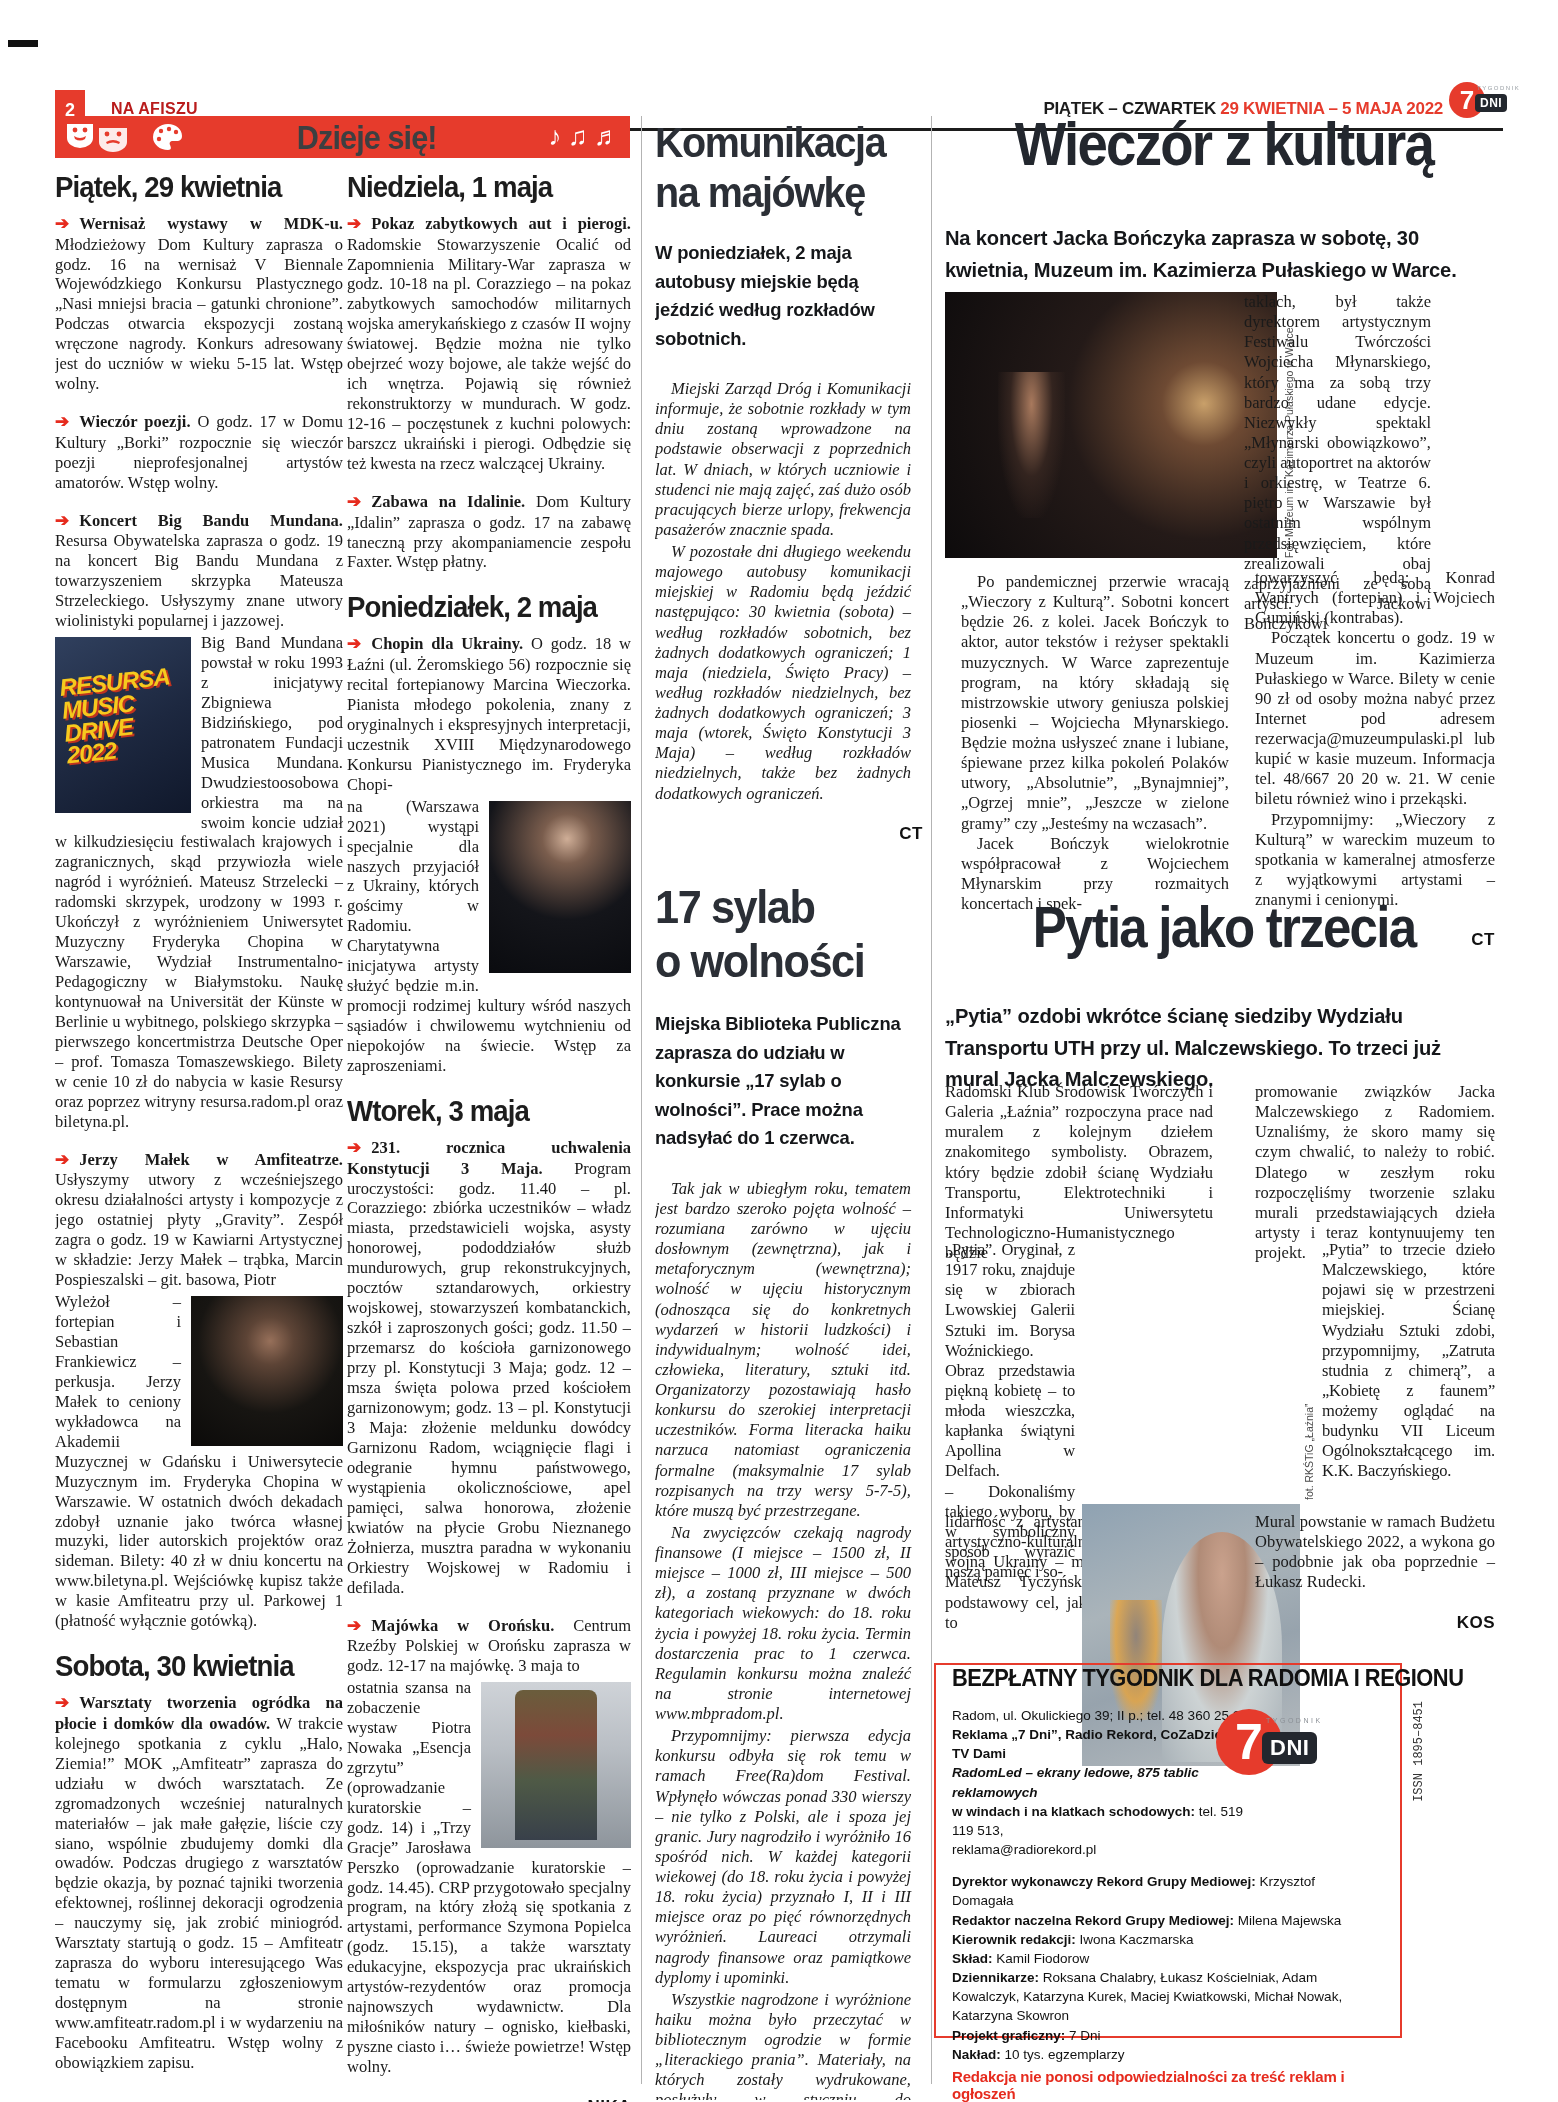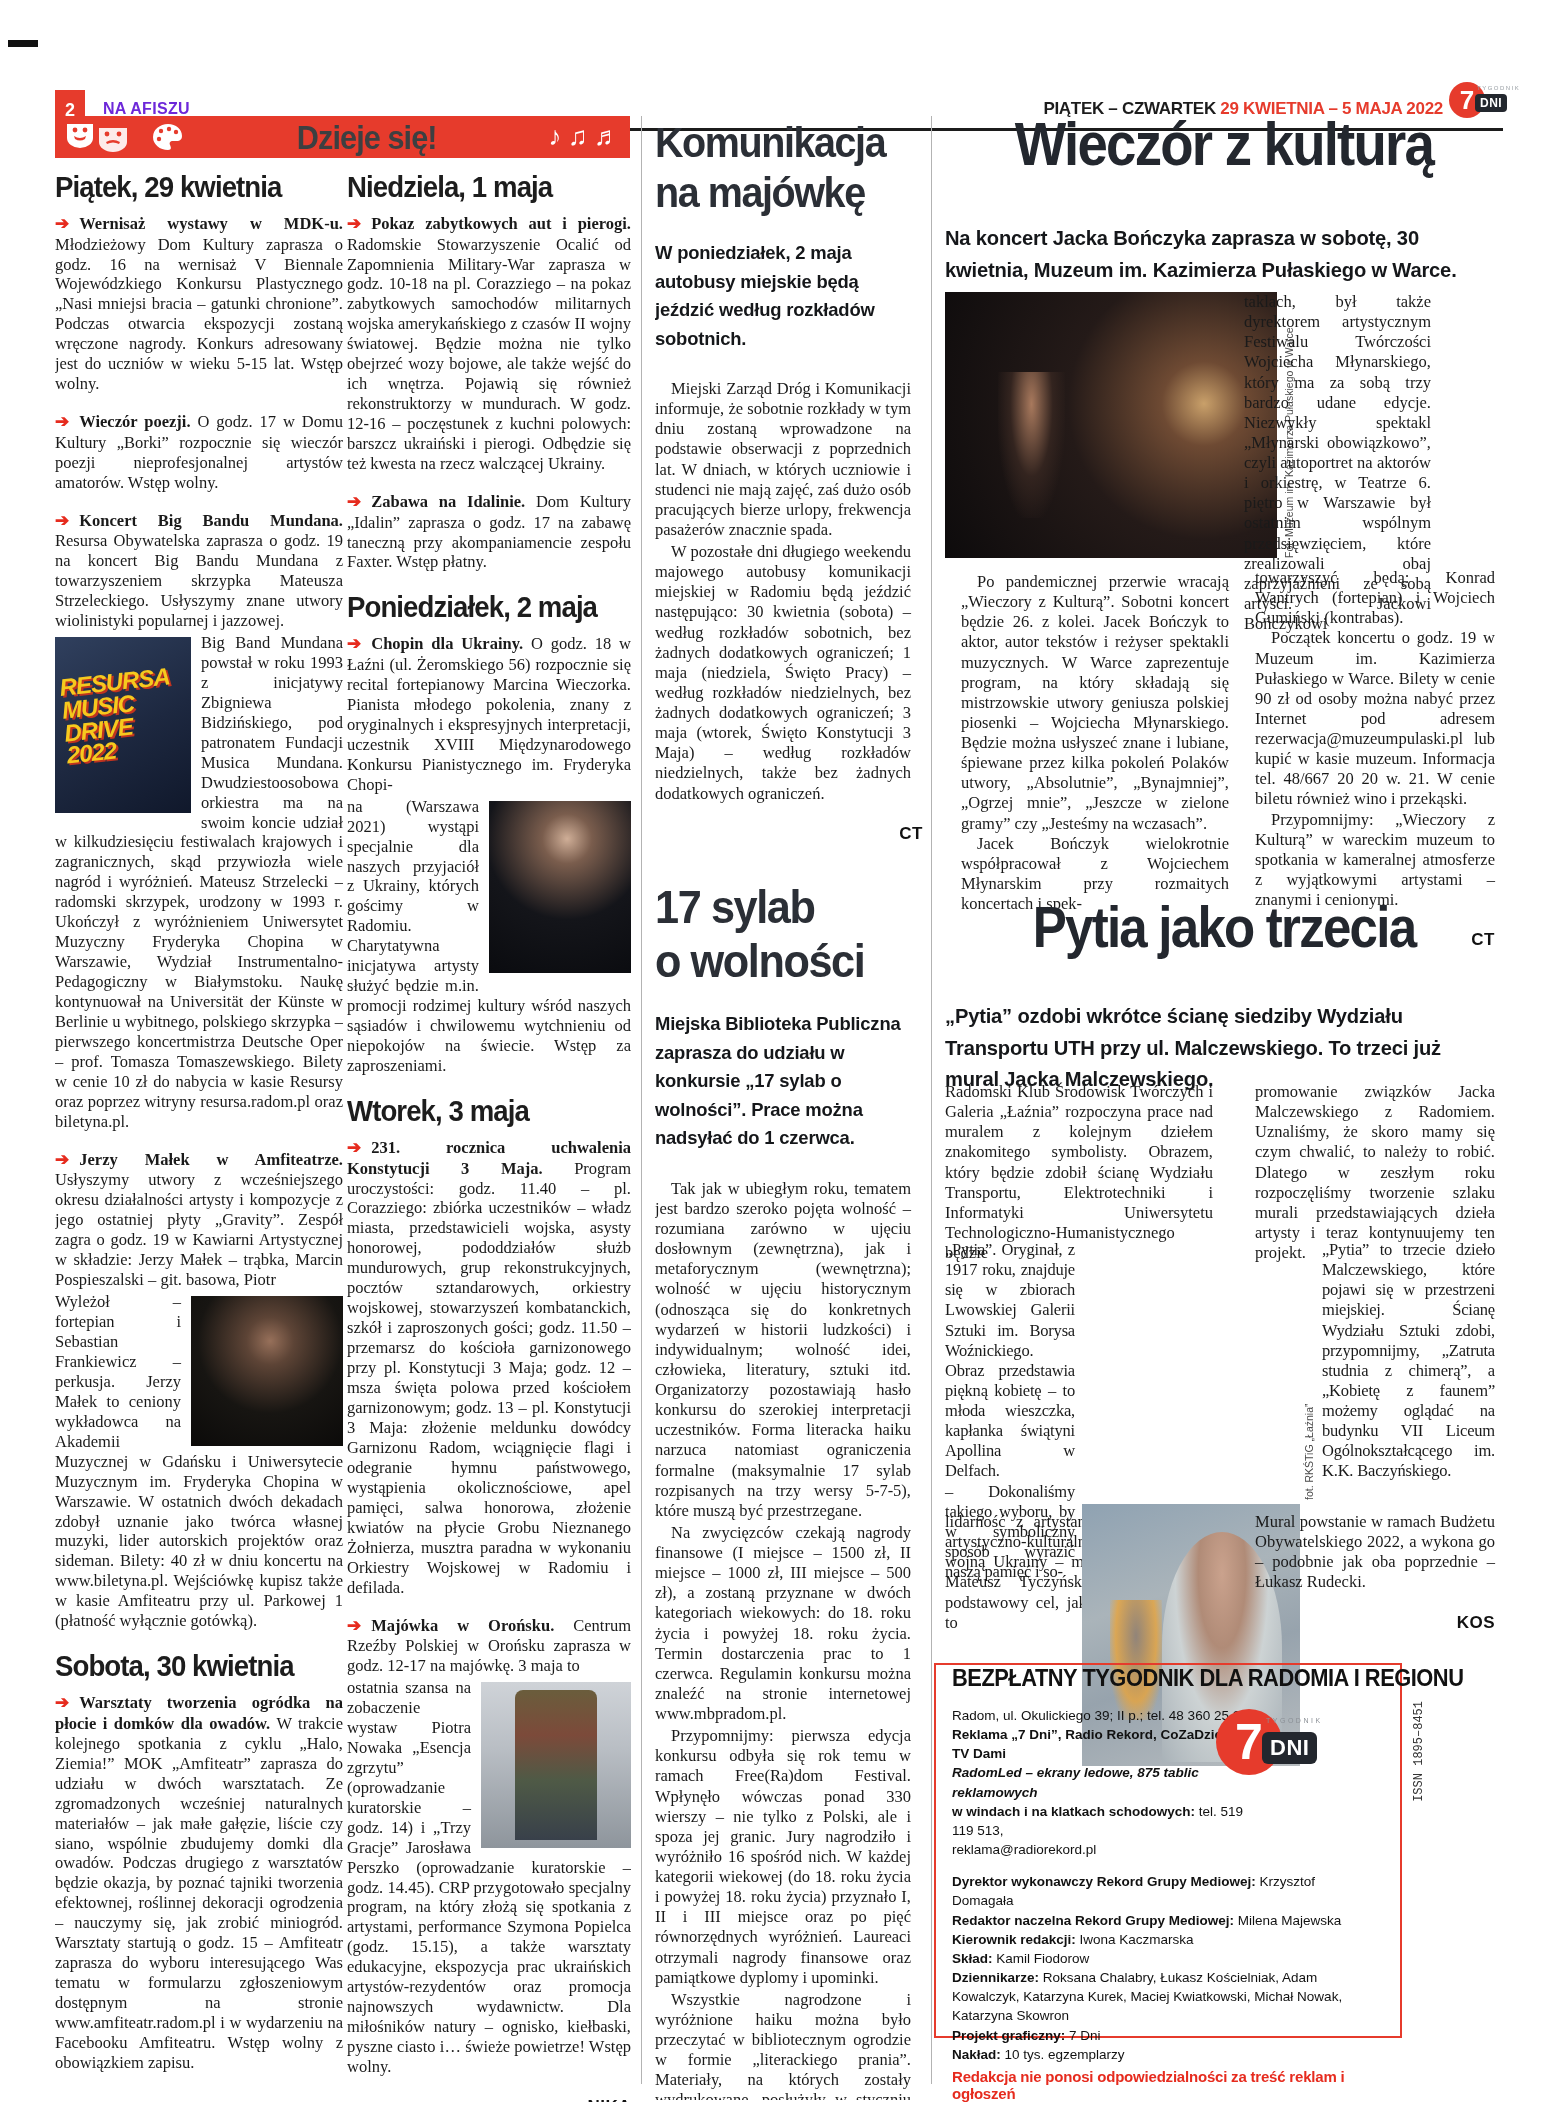--- a/index.html
+++ b/index.html
@@ -4,22 +4,22 @@
 <style>
   html,body{margin:0;padding:0;background:#e9e9e9;}
   #page{position:relative;width:1558px;height:2102px;background:#ffffff;overflow:hidden;
         font-family:"Liberation Serif",serif;color:#1a1a1a;}
   .abs{position:absolute;}
   
   .crop-mark{left:8px;top:40px;width:30px;height:7px;background:#111;}
   .topbar{left:55px;top:88px;width:1448px;height:40px;border-bottom:3px solid #1c1c1c;}
   .pagenum{position:absolute;left:0;top:2px;width:30px;height:40px;background:#e63b2c;color:#fff;
            font:bold 18px "Liberation Sans",sans-serif;display:flex;align-items:center;justify-content:center;}
-  .sectname{position:absolute;left:48px;top:12px;font:bold 16px "Liberation Sans",sans-serif;
-            letter-spacing:.3px;color:#6d28d9;}
+  .sectname{position:absolute;left:56px;top:12px;font:bold 16px "Liberation Sans",sans-serif;
+            letter-spacing:.3px;color:#b91c1c;}
   .dateline{position:absolute;right:60px;top:11px;font:bold 17px "Liberation Sans",sans-serif;
             letter-spacing:-.3px;color:#1c1c1c;white-space:nowrap;}
   .dateline .red{color:#e63b2c;}
   .logo7{position:absolute;width:52px;height:36px;}
   .logo7 .ball{position:absolute;left:0;top:0;width:36px;height:36px;border-radius:50%;background:#e63b2c;
                color:#fff;font:bold 26px "Liberation Sans",sans-serif;display:flex;align-items:center;justify-content:center;}
   .logo7 .dni{position:absolute;left:26px;top:12px;background:#23272e;color:#fff;border-radius:4px;
               font:bold 12px "Liberation Sans",sans-serif;padding:2px 5px;letter-spacing:.5px;}
   .logo7 .tyg{position:absolute;left:28px;top:3px;color:#9aa0a6;font:6px "Liberation Sans",sans-serif;letter-spacing:1.5px;}
   .hdr-logo{right:2px;top:-6px;}
@@ -67,21 +67,21 @@
           background:radial-gradient(ellipse at 50% 18%,#caa28d 0%,#b08b77 28%,#cdd3d4 55%,#a9b2b8 100%);border-radius:50% 50% 0 0;}
   .painting:after{content:"";position:absolute;left:28px;top:96px;width:52px;height:120px;
           background:radial-gradient(ellipse at 50% 30%,#8d7a6a 0%,#e8a43c 55%,transparent 80%);opacity:.8;}
   .vcap{writing-mode:vertical-rl;transform:rotate(180deg);font:10.5px "Liberation Sans",sans-serif;
         color:#4a4a4a;white-space:nowrap;text-align:left;}
   
   .a-title{font:bold 42px "Liberation Sans",sans-serif;letter-spacing:-1.5px;color:#2b2f36;
            line-height:1.18;transform:scaleX(.94);transform-origin:0 50%;white-space:nowrap;}
   .lede{font:bold 19px "Liberation Sans",sans-serif;line-height:1.5;color:#15171a;letter-spacing:-.2px;
         transform:scaleX(.97);transform-origin:0 0;margin:22px 0 26px 0;}
-  .para{font-size:16.5px;line-height:1.22;text-align:justify;text-indent:16px;margin:0 12px 2px 0;}
+  .para{font-size:16.5px;line-height:1.22;text-align:justify;text-indent:16px;margin:0 12px 2px 0;font-style:italic;}
   
   .big-title{font:bold 62px "Liberation Sans",sans-serif;letter-spacing:-2px;color:#23272e;
              transform:scaleX(.88);white-space:nowrap;text-align:center;width:100%;}
   .big-lede{font:bold 21px "Liberation Sans",sans-serif;line-height:1.5;color:#15171a;
             transform:scaleX(.96);transform-origin:0 0;letter-spacing:-.2px;}
   .chunk{font-size:16.5px;line-height:1.22;text-align:justify;}
   .chunk p{margin:0;text-indent:16px;}
   .chunk p.noind{text-indent:0;}
   
   .fbox{left:934px;top:1663px;width:464px;height:371px;border:2px solid #e63b2c;

